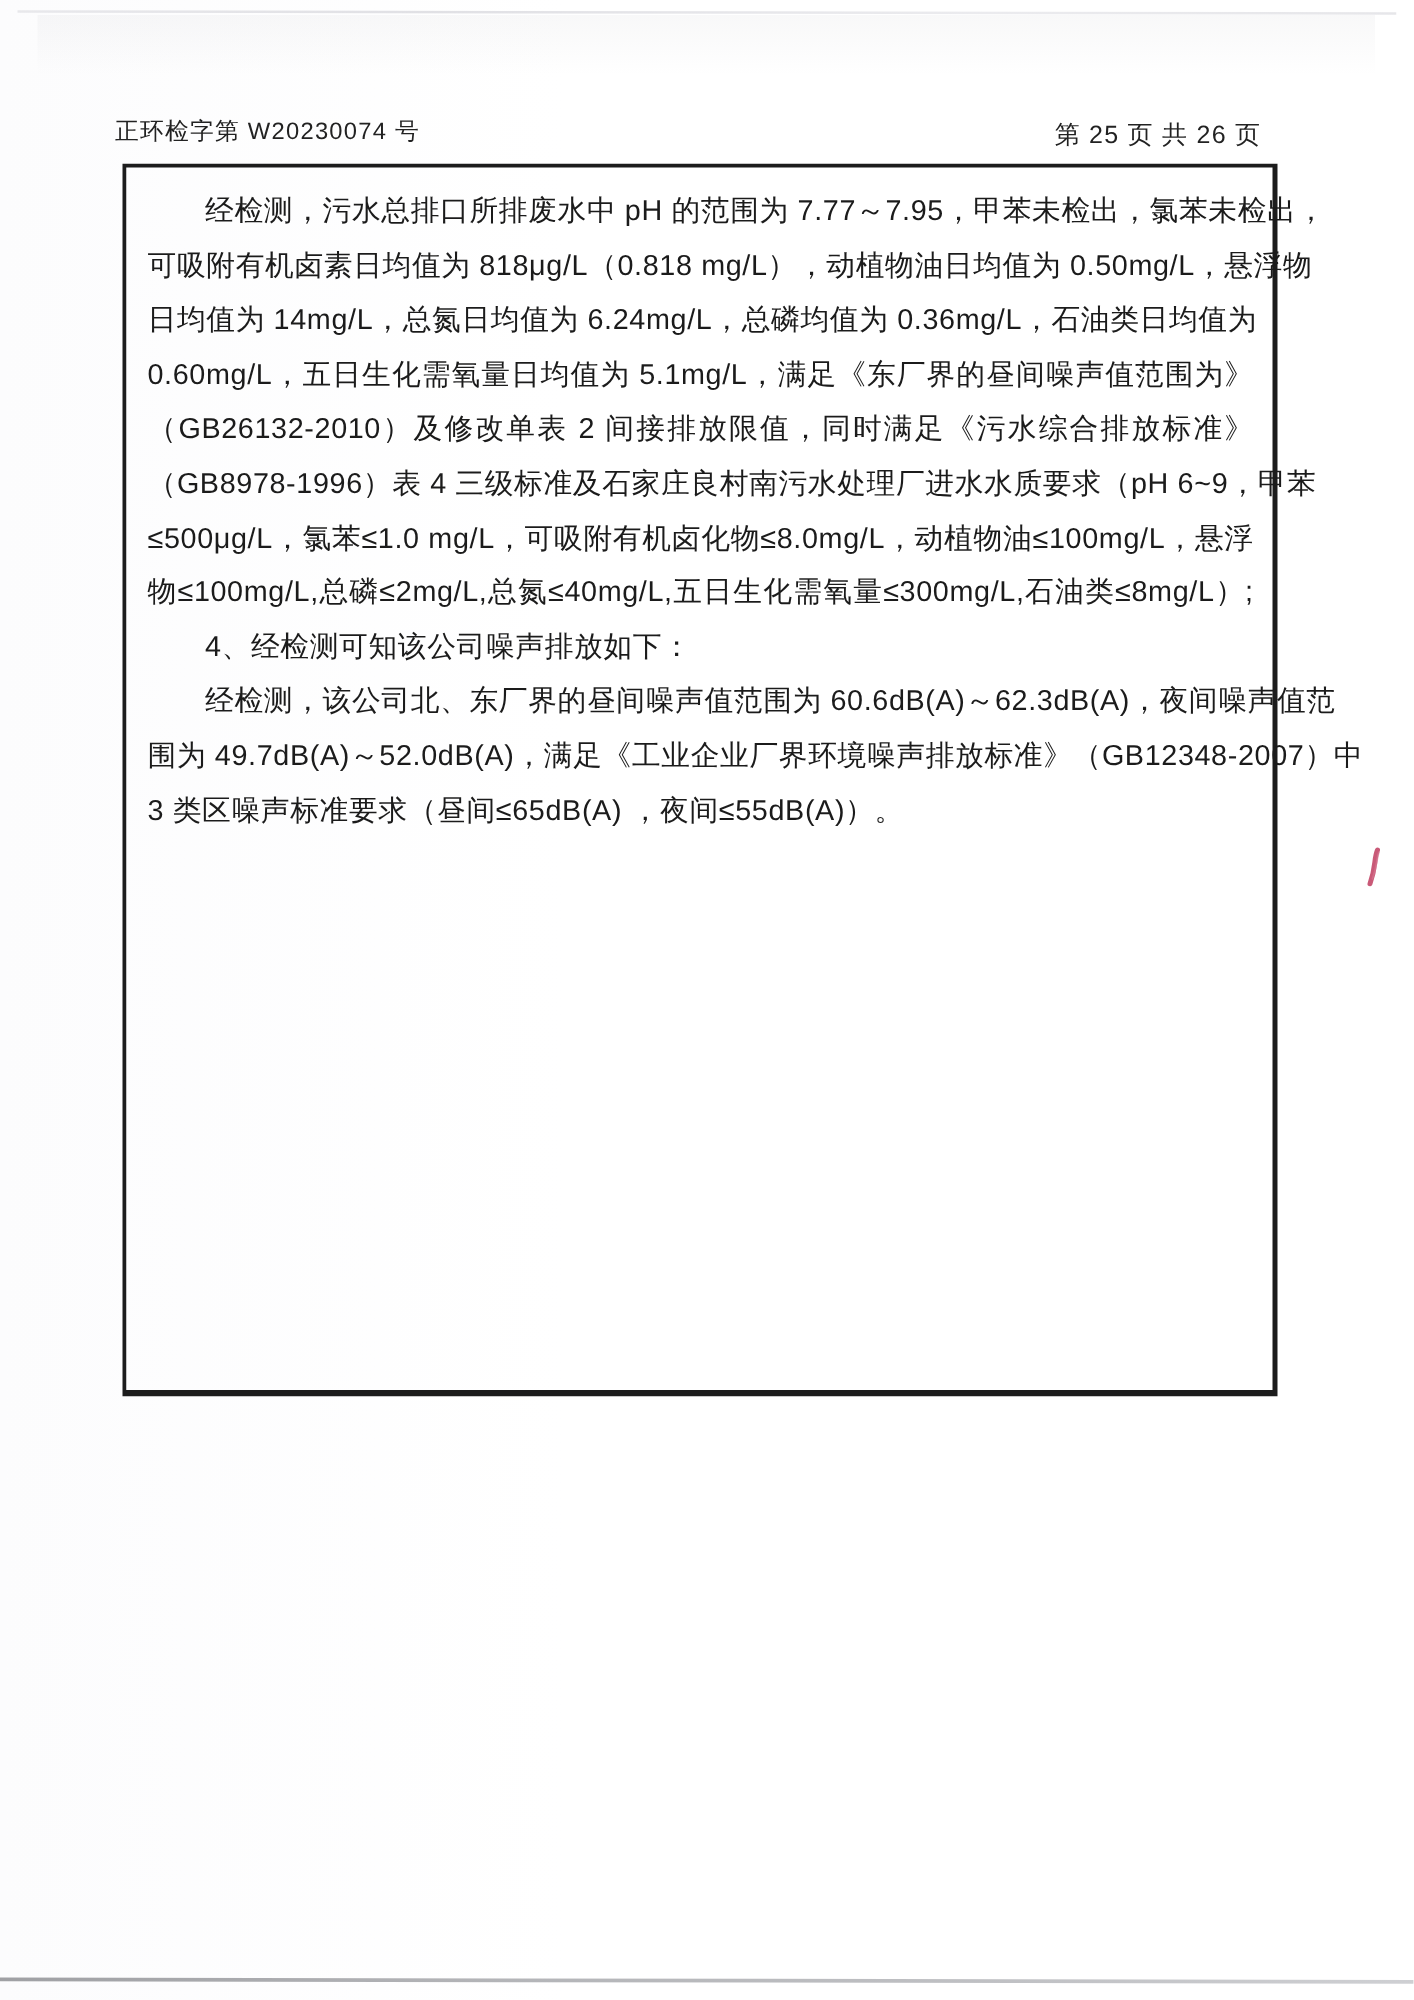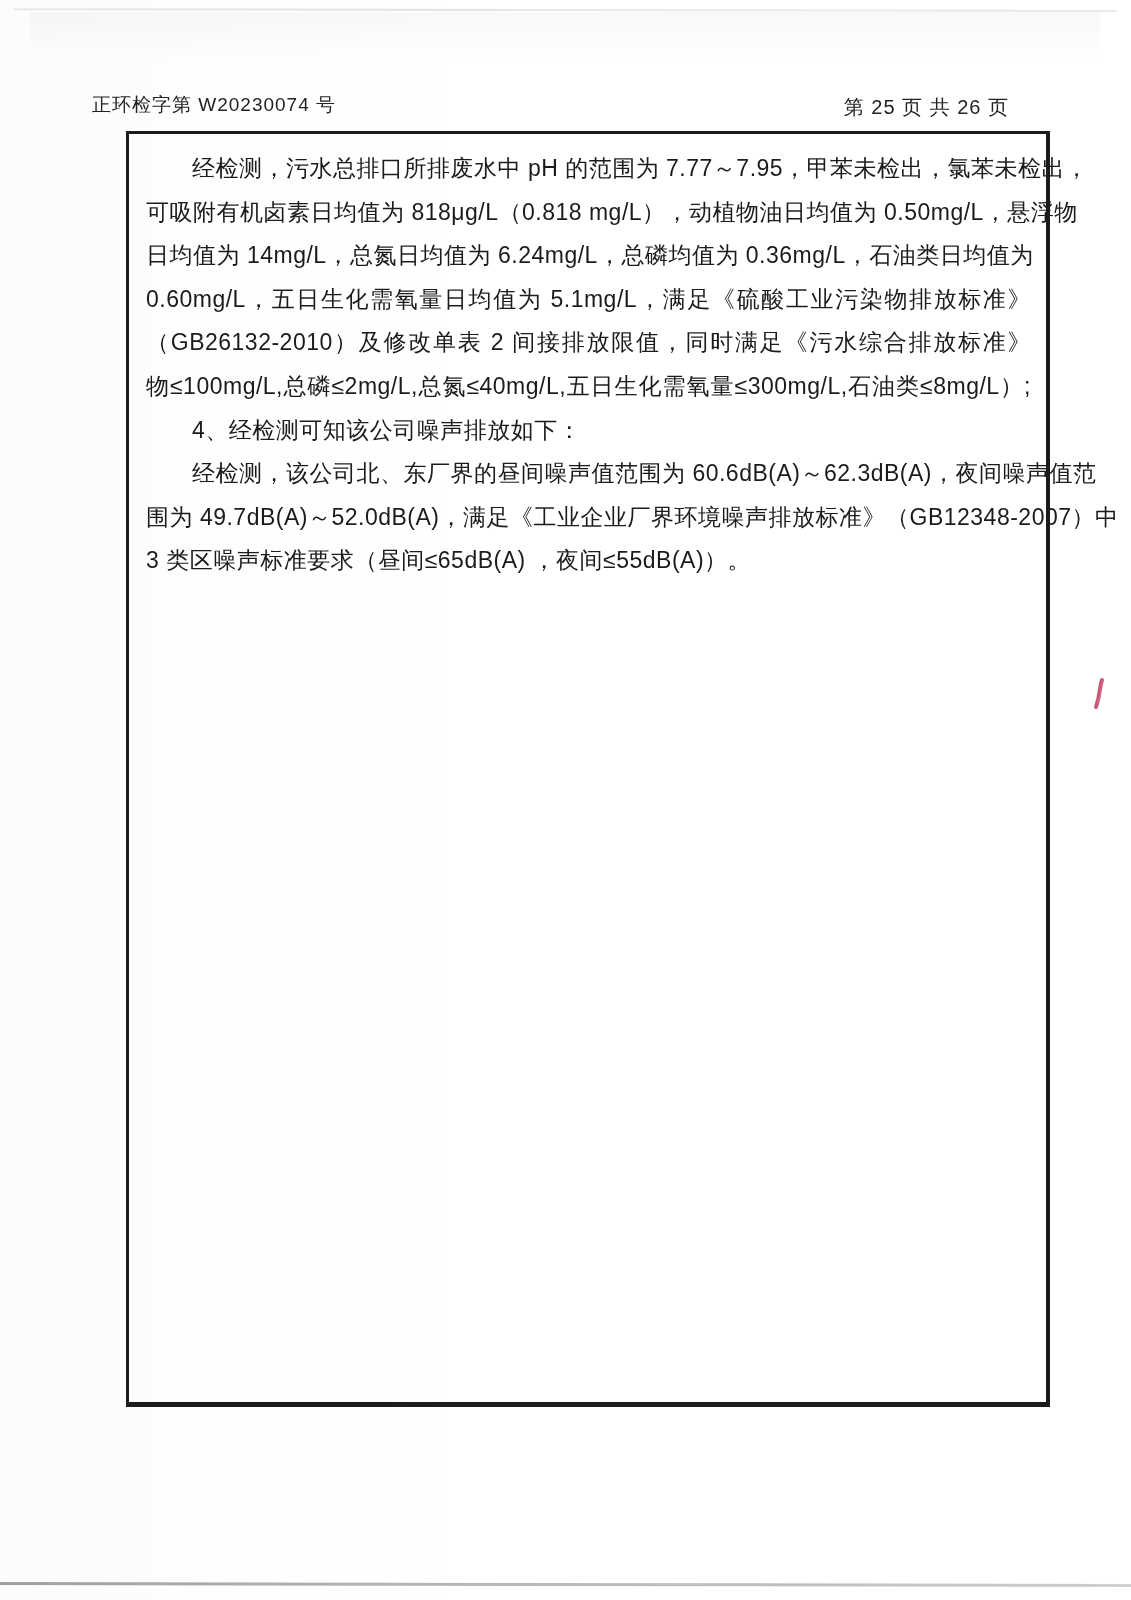--- a/index.html
+++ b/index.html
@@ -53,28 +53,27 @@
     right: 122px; top: 94px;
     font-size: 20px;
     letter-spacing: 1px;
     color: #222;
     white-space: nowrap;
   }
   
   .content-box {
     position: absolute;
     left: 98px; top: 131px;
-    width: 924px; height: 1276px;
+    width: 924px; height: 986px;
     box-sizing: border-box;
     border: 3px solid #1c1c1c;
     border-bottom-width: 5px;
     border-right-width: 4px;
     background: transparent;
     padding: 13px 15px 0 17px;
-    margin-left: 28px;
   }
   .line {
     font-size: 23px;
     line-height: 43.6px;
     height: 43.6px;
     letter-spacing: 0.5px;
     white-space: nowrap;
     text-align: justify;
     text-align-last: justify;
     overflow: visible;
@@ -98,22 +97,24 @@
   <div class="scan-top-smudge"></div>
 
   <div class="header-left">正环检字第 W20230074 号</div>
 
   <div class="header-right">第 25 页 共 26 页</div>
 
   <div class="content-box">
     <div class="line indent">经检测，污水总排口所排废水中 pH 的范围为 7.77～7.95，甲苯未检出，氯苯未检出，</div>
     <div class="line">可吸附有机卤素日均值为 818μg/L（0.818 mg/L），动植物油日均值为 0.50mg/L，悬浮物</div>
     <div class="line">日均值为 14mg/L，总氮日均值为 6.24mg/L，总磷均值为 0.36mg/L，石油类日均值为</div>
-    <div class="line">0.60mg/L，五日生化需氧量日均值为 5.1mg/L，满足《硫酸工业污染物排放标准》</div>
+    <div class="line">0.60mg/L，五日生化需氧量日均值为 5.1mg/L，满足《东厂界的昼间噪声值范围为》</div>
     <div class="line">（GB26132-2010）及修改单表 2 间接排放限值，同时满足《污水综合排放标准》</div>
+    <div class="line">（GB8978-1996）表 4 三级标准及石家庄良村南污水处理厂进水水质要求（pH 6~9，甲苯</div>
+    <div class="line">≤500μg/L，氯苯≤1.0 mg/L，可吸附有机卤化物≤8.0mg/L，动植物油≤100mg/L，悬浮</div>
     <div class="line">物≤100mg/L,总磷≤2mg/L,总氮≤40mg/L,五日生化需氧量≤300mg/L,石油类≤8mg/L）;</div>
     <div class="line indent plain">4、经检测可知该公司噪声排放如下：</div>
     <div class="line indent">经检测，该公司北、东厂界的昼间噪声值范围为 60.6dB(A)～62.3dB(A)，夜间噪声值范</div>
     <div class="line">围为 49.7dB(A)～52.0dB(A)，满足《工业企业厂界环境噪声排放标准》（GB12348-2007）中</div>
     <div class="line plain">3 类区噪声标准要求（昼间≤65dB(A) ，夜间≤55dB(A)）。</div>
   </div>
 
   <svg class="red-mark" viewBox="0 0 20 38" xmlns="http://www.w3.org/2000/svg">
     <path d="M13 4 C10 11, 12 17, 7 31" stroke="#bf3c5f" stroke-width="4" stroke-linecap="round" fill="none" opacity="0.85"></path>
     <path d="M14 6 C12 12, 13 16, 9 27" stroke="#d87a94" stroke-width="1.5" stroke-linecap="round" fill="none" opacity="0.6"></path>

